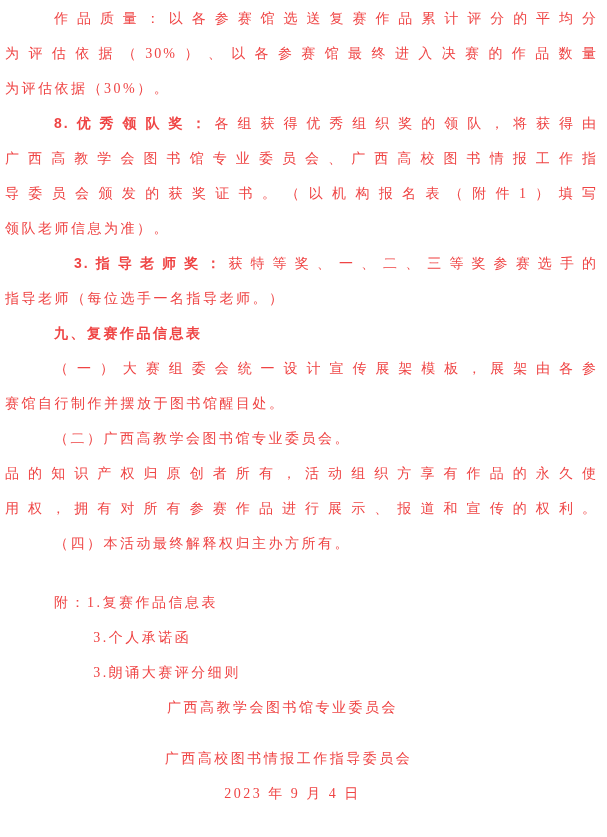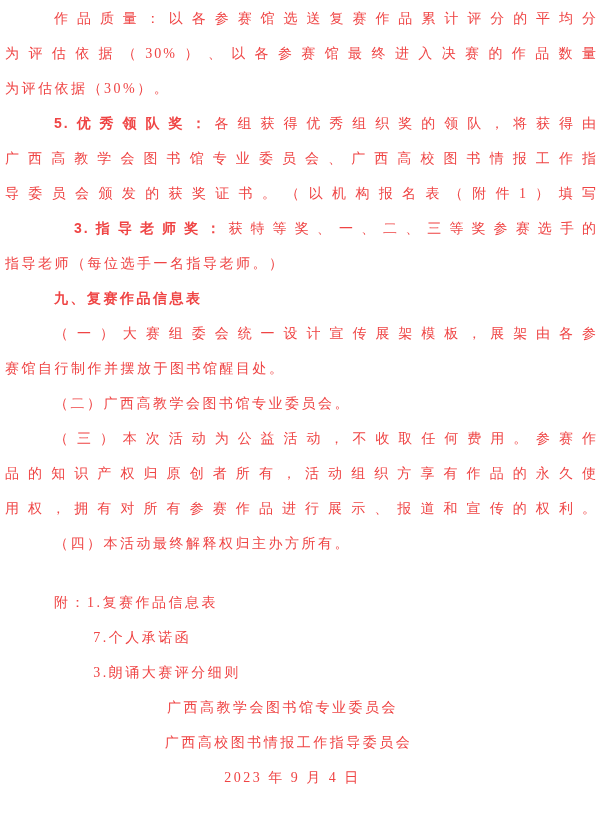--- a/index.html
+++ b/index.html
@@ -49,34 +49,34 @@
   }
 </style>
 </head>
 <body>
 
 <div class="doc">
   <div id="doc-body">
       <div class="line j" style="text-indent: 49px;"><span class="seg">作品质量：以各参赛馆选送复赛作品累计评分的平均分</span></div>
       <div class="line j"><span class="seg">为评估依据（30%）、以各参赛馆最终进入决赛的作品数量</span></div>
       <div class="line"><span class="seg">为评估依据（30%）。</span></div>
-      <div class="line j" style="text-indent: 49px;"><span class="seg seg-b">5.优秀领队奖：</span><span class="seg">各组获得优秀组织奖的领队，将获得由</span></div>
+      <div class="line j" style="text-indent: 49px;"><span class="seg seg-b">8.优秀领队奖：</span><span class="seg">各组获得优秀组织奖的领队，将获得由</span></div>
       <div class="line j"><span class="seg">广西高教学会图书馆专业委员会、广西高校图书情报工作指</span></div>
       <div class="line j"><span class="seg">导委员会颁发的获奖证书。（以机构报名表（附件1）填写</span></div>
+      <div class="line"><span class="seg">领队老师信息为准）。</span></div>
       <div class="line j" style="text-indent: 49px; margin-left: 20px;"><span class="seg seg-b">3.指导老师奖：</span><span class="seg">获特等奖、一、二、三等奖参赛选手的</span></div>
       <div class="line"><span class="seg">指导老师（每位选手一名指导老师。）</span></div>
       <div class="line heading" style="text-indent: 49px;"><span class="seg seg-b">九、复赛作品信息表</span></div>
       <div class="line j" style="text-indent: 49px;"><span class="seg">（一）大赛组委会统一设计宣传展架模板，展架由各参</span></div>
       <div class="line"><span class="seg">赛馆自行制作并摆放于图书馆醒目处。</span></div>
       <div class="line" style="text-indent: 49px;"><span class="seg">（二）广西高教学会图书馆专业委员会。</span></div>
-      <div class="line j" style="text-indent: 49px;"><span class="seg">（三）本次活动为公益活动，不收取任何费用。参赛作</span></div>
       <div class="line j"><span class="seg">品的知识产权归原创者所有，活动组织方享有作品的永久使</span></div>
       <div class="line j"><span class="seg">用权，拥有对所有参赛作品进行展示、报道和宣传的权利。</span></div>
       <div class="line" style="text-indent: 49px;"><span class="seg">（四）本活动最终解释权归主办方所有。</span></div>
       <div class="gap"></div>
       <div class="line" style="text-indent: 49px;"><span class="seg">附：1.复赛作品信息表</span></div>
-      <div class="line" style="text-indent: 88.2px;"><span class="seg">7.个人承诺函</span></div>
+      <div class="line" style="text-indent: 88.2px;"><span class="seg">3.个人承诺函</span></div>
       <div class="line" style="text-indent: 88.2px;"><span class="seg">3.朗诵大赛评分细则</span></div>
       <div class="line r" style="padding-right: 38px;"><span class="seg">广西高教学会图书馆专业委员会</span></div>
-      <div class="line r" style="padding-right: 26px;"><span class="seg">广西高校图书情报工作指导委员会</span></div>
+      <div class="line r" style="padding-right: 26px; margin-top: 16px;"><span class="seg">广西高校图书情报工作指导委员会</span></div>
       <div class="line r" style="padding-right: 18px;"><span class="seg">2023 年 9 月 4 日</span></div>
     </div>
 </div>
 
 </body></html>

